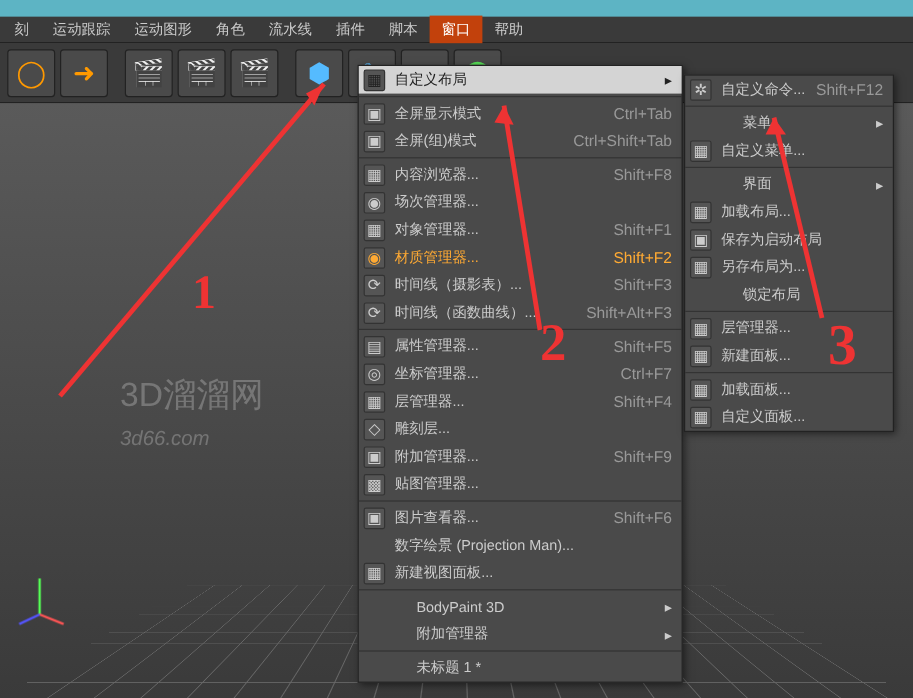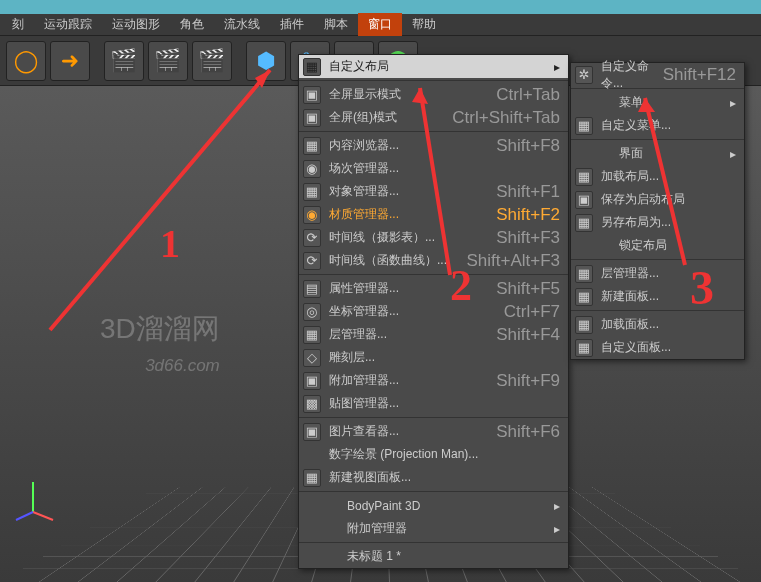--- a/index.html
+++ b/index.html
@@ -6,32 +6,32 @@
 body{width:761px;height:582px;background:#4a4a4a;overflow:hidden;position:relative}
 .titlebar{height:14px;background:#5db4c4}
 .menubar{display:flex;background:#3a3a3a;height:22px;align-items:center;padding-left:2px;border-bottom:1px solid #222}
 .menubar .mitem{color:#ccc;font-size:12px;padding:3px 10px;cursor:default}
 .menubar .mitem.active{background:#c2410c;color:#fff}
 .toolbar{height:50px;background:#3a3a3a;display:flex;align-items:center;padding:4px 6px;gap:4px;border-bottom:1px solid #222}
 .tbtn{width:40px;height:40px;background:#4a4a4a;border:1px solid #222;border-radius:3px;display:flex;align-items:center;justify-content:center;font-size:22px}
 .tsep{width:6px}
 .viewport{position:absolute;top:86px;left:0;right:0;bottom:0;background:linear-gradient(#5a5a5a 0%,#4a4a4a 50%,#3a3a3a 100%)}
 .grid{position:absolute;bottom:0;left:0;right:0;height:65%;background:repeating-linear-gradient(90deg,transparent,transparent 38px,#666 38px,#666 39px),repeating-linear-gradient(0deg,transparent,transparent 28px,#666 28px,#666 29px);transform:perspective(400px) rotateX(60deg);transform-origin:bottom}
-.watermark{position:absolute;left:100px;top:310px;color:rgba(200,200,200,0.35);font-size:28px;text-align:right}
+.watermark{position:absolute;left:100px;top:310px;color:rgba(200,200,200,0.35);font-size:28px;text-align:left}
 .watermark .w2{font-size:17px;margin-top:8px;font-style:italic}
 .menu{position:absolute;background:#4a4a4a;border:1px solid #222;box-shadow:2px 2px 6px rgba(0,0,0,0.5);font-size:12px;color:#ccc}
 .menu1{left:298px;top:54px;width:271px}
 .menu2{left:570px;top:62px;width:175px}
 .mrow{display:flex;align-items:center;height:23px;padding:0 8px 0 4px;cursor:default}
 .mrow.highlight{background:#d4d4d4;color:#222}
 .mrow.yellow{color:#ffaa33}
 .micon{width:18px;height:18px;margin-right:8px;display:flex;align-items:center;justify-content:center;font-size:13px;background:#555;border:1px solid #333;border-radius:2px}
 .micon.noborder{background:none;border:none}
 .mlabel{flex:1}
-.mshortcut{color:#999;font-size:17px}
+.mshortcut{color:#999;font-size:13px}
 .mrow.yellow .mshortcut{color:#ffaa33}
 .msep{height:1px;background:#333;margin:2px 0}
 .marrow{width:10px;text-align:right}
 .annot{position:absolute;pointer-events:none;color:#e33;font-weight:bold}
 .arrow1{left:30px;top:60px;width:260px;height:280px}
 .arrow1 svg{width:100%;height:100%}
 .num1{left:160px;top:220px;font-size:40px;font-family:cursive}
 .num2{left:450px;top:260px;font-size:44px;font-family:cursive}
 .num3{left:690px;top:260px;font-size:48px;font-family:cursive}
 .arrow2{left:410px;top:80px;width:60px;height:200px}

